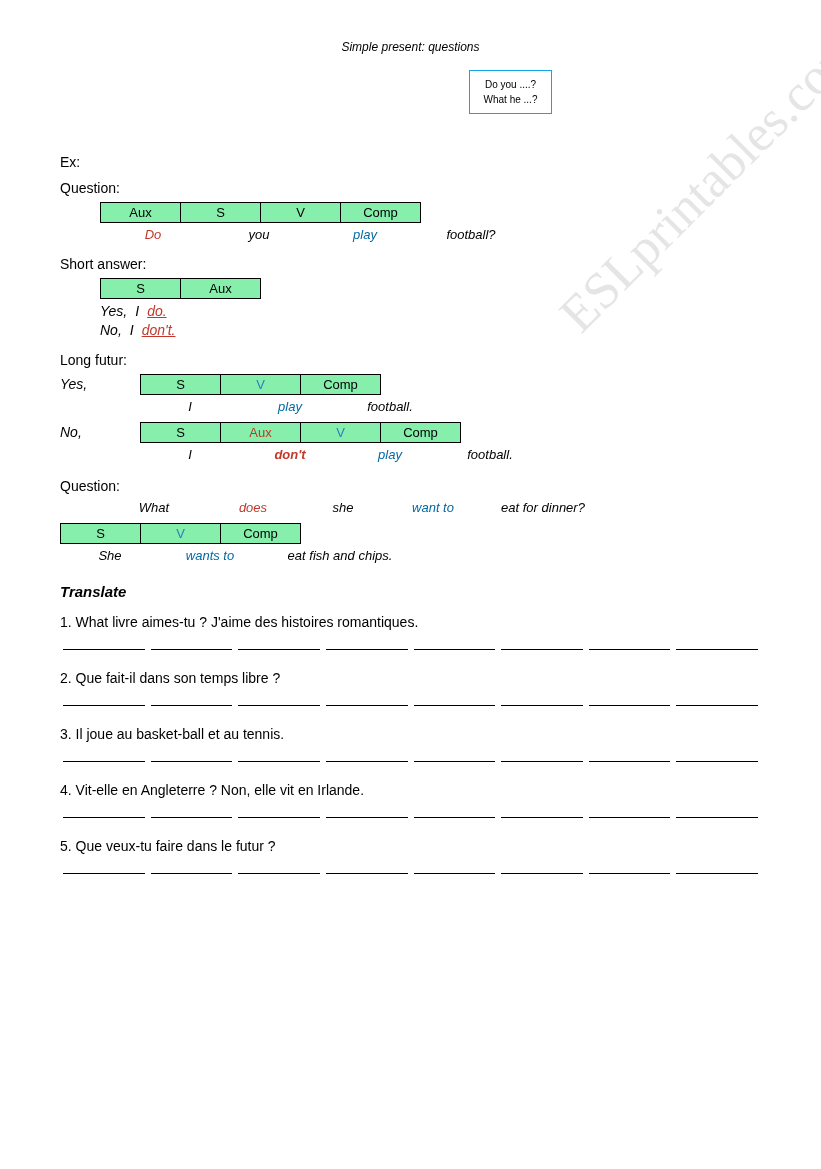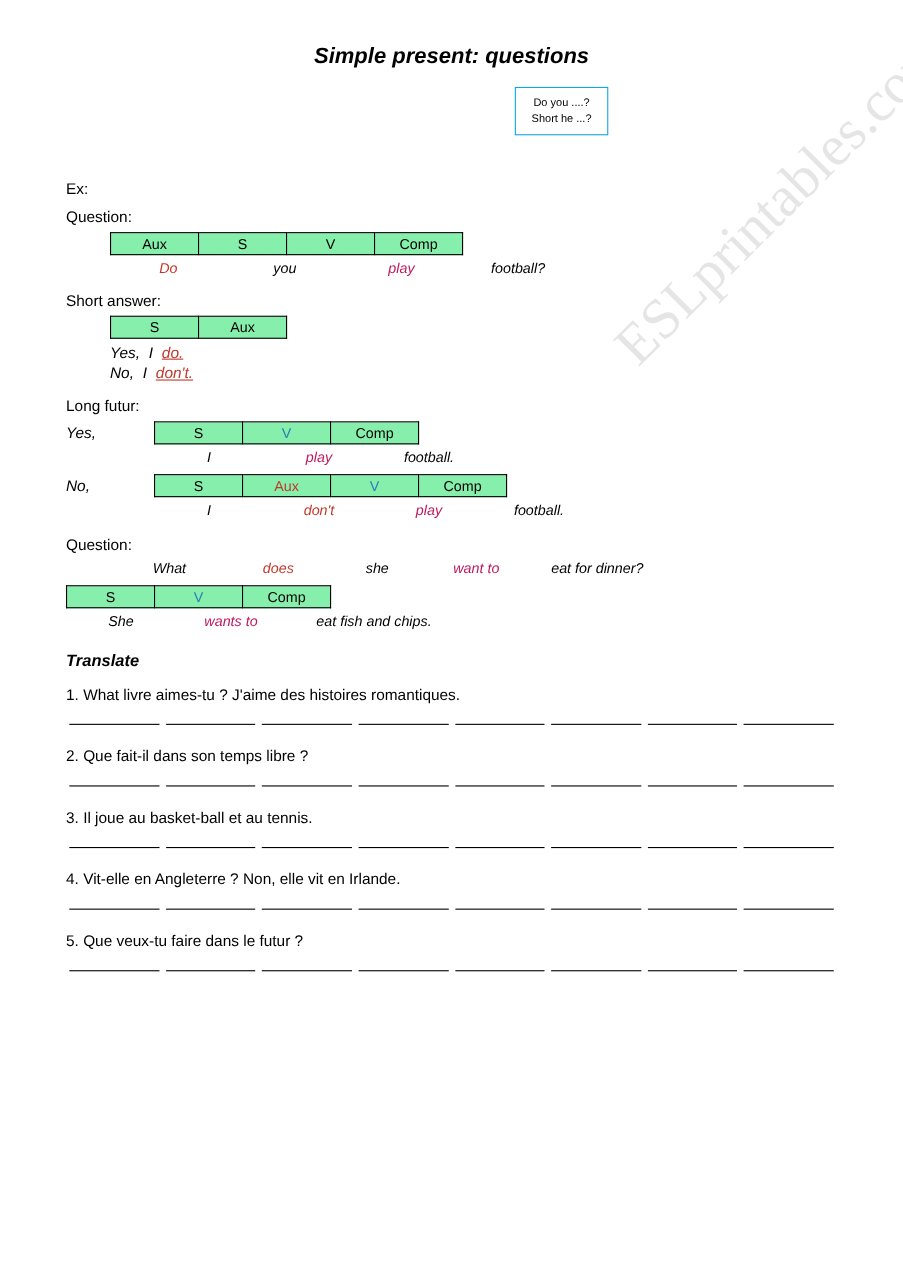--- a/index.html
+++ b/index.html
@@ -9,23 +9,23 @@
       font-size: 14px;
       color: #000;
       width: 821px;
       min-height: 1169px;
       padding: 40px 60px;
       position: relative;
     }
 
     .page-title {
       text-align: center;
-      font-weight: bold;
+      font-weight: normal;
       font-style: italic;
-      font-size: 20px;
+      font-size: 12px;
       margin-bottom: 16px;
     }
 
     .example-box {
       border: 1px solid #0ea5e9;
       display: inline-block;
       padding: 6px 14px;
       margin-left: 200px;
       margin-bottom: 26px;
       font-size: 10px;
@@ -47,21 +47,21 @@
       font-size: 13px;
       min-width: 80px;
       text-align: center;
     }
     .header-row td {
       background: #86efac;
       font-weight: normal;
     }
 
     .red { color: #c0392b; }
-    .blue { color: #be185d; }
+    .blue { color: #0369a1; }
 
     .underline { text-decoration: underline; }
 
     .translate-section {
       margin-top: 20px;
     }
     .translate-title {
       font-weight: bold;
       font-style: italic;
       margin-bottom: 14px;
@@ -105,21 +105,21 @@
 </head>
 <body>
 
 <div class="watermark">ESLprintables.com</div>
 
 <div class="page-title">Simple present: questions</div>
 
 <div style="text-align:center; margin-bottom:14px;">
   <div class="example-box">
     <div>Do you ....?</div>
-    <div>Short he ...?</div>
+    <div>What he ...?</div>
   </div>
 </div>
 
 <div class="section-label">Ex:</div>
 
 <div class="section-label" style="margin-top:10px;">Question:</div>
 
 <div style="margin-left:40px; margin-bottom:2px;">
   <table class="grammar-table">
     <tbody>
@@ -197,21 +197,21 @@
             <tr class="header-row">
           <td>S</td>
           <td style="color:#c0392b;">Aux</td>
           <td style="color:#2980b9;">V</td>
           <td>Comp</td>
         </tr>
       </tbody>
         </table>
       <div style="display:flex; font-size:13px; font-style:italic;">
         <span style="min-width:100px; text-align:center; padding:0 12px;">I</span>
-        <span class="red" style="min-width:100px; text-align:center; padding:0 12px;">don't</span>
+        <span class="red" style="min-width:100px; text-align:center; padding:0 12px;font-weight:bold;">don't</span>
         <span class="blue" style="min-width:100px; text-align:center; padding:0 12px;">play</span>
         <span style="min-width:100px; text-align:center; padding:0 12px;">football.</span>
       </div>
     </div>
   </div>
 </div>
 
 <div style="margin-top:16px;">
   <div class="section-label">Question:</div>
   <div style="margin-left:40px; margin-top:4px;">

